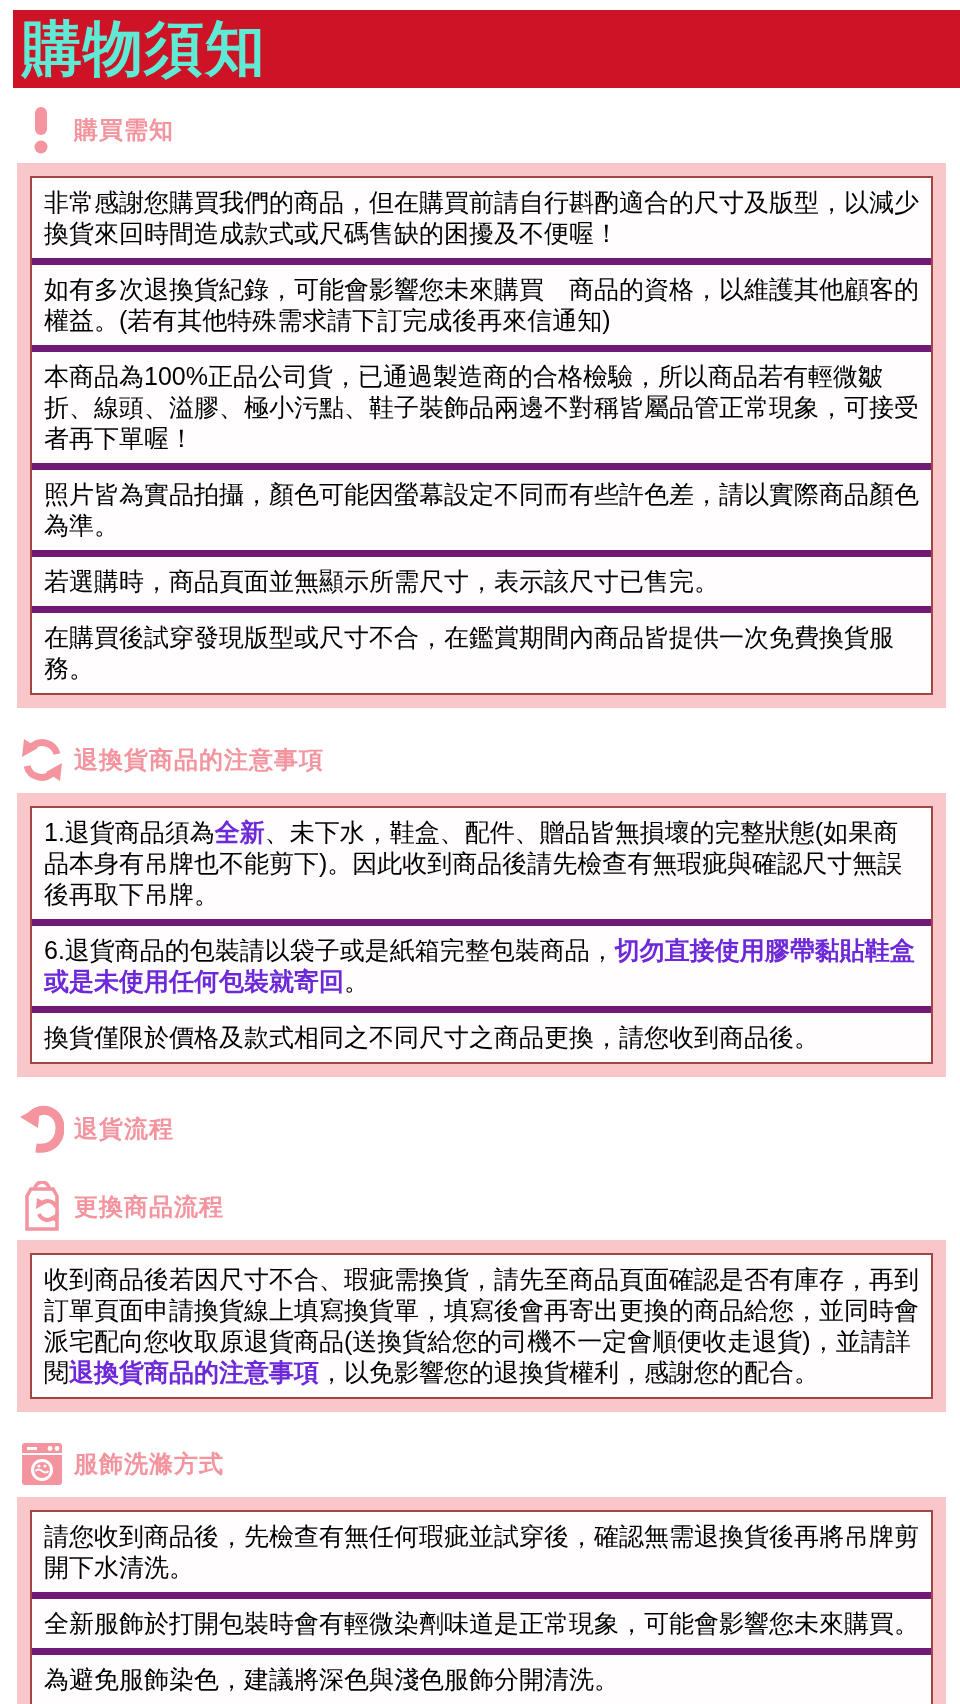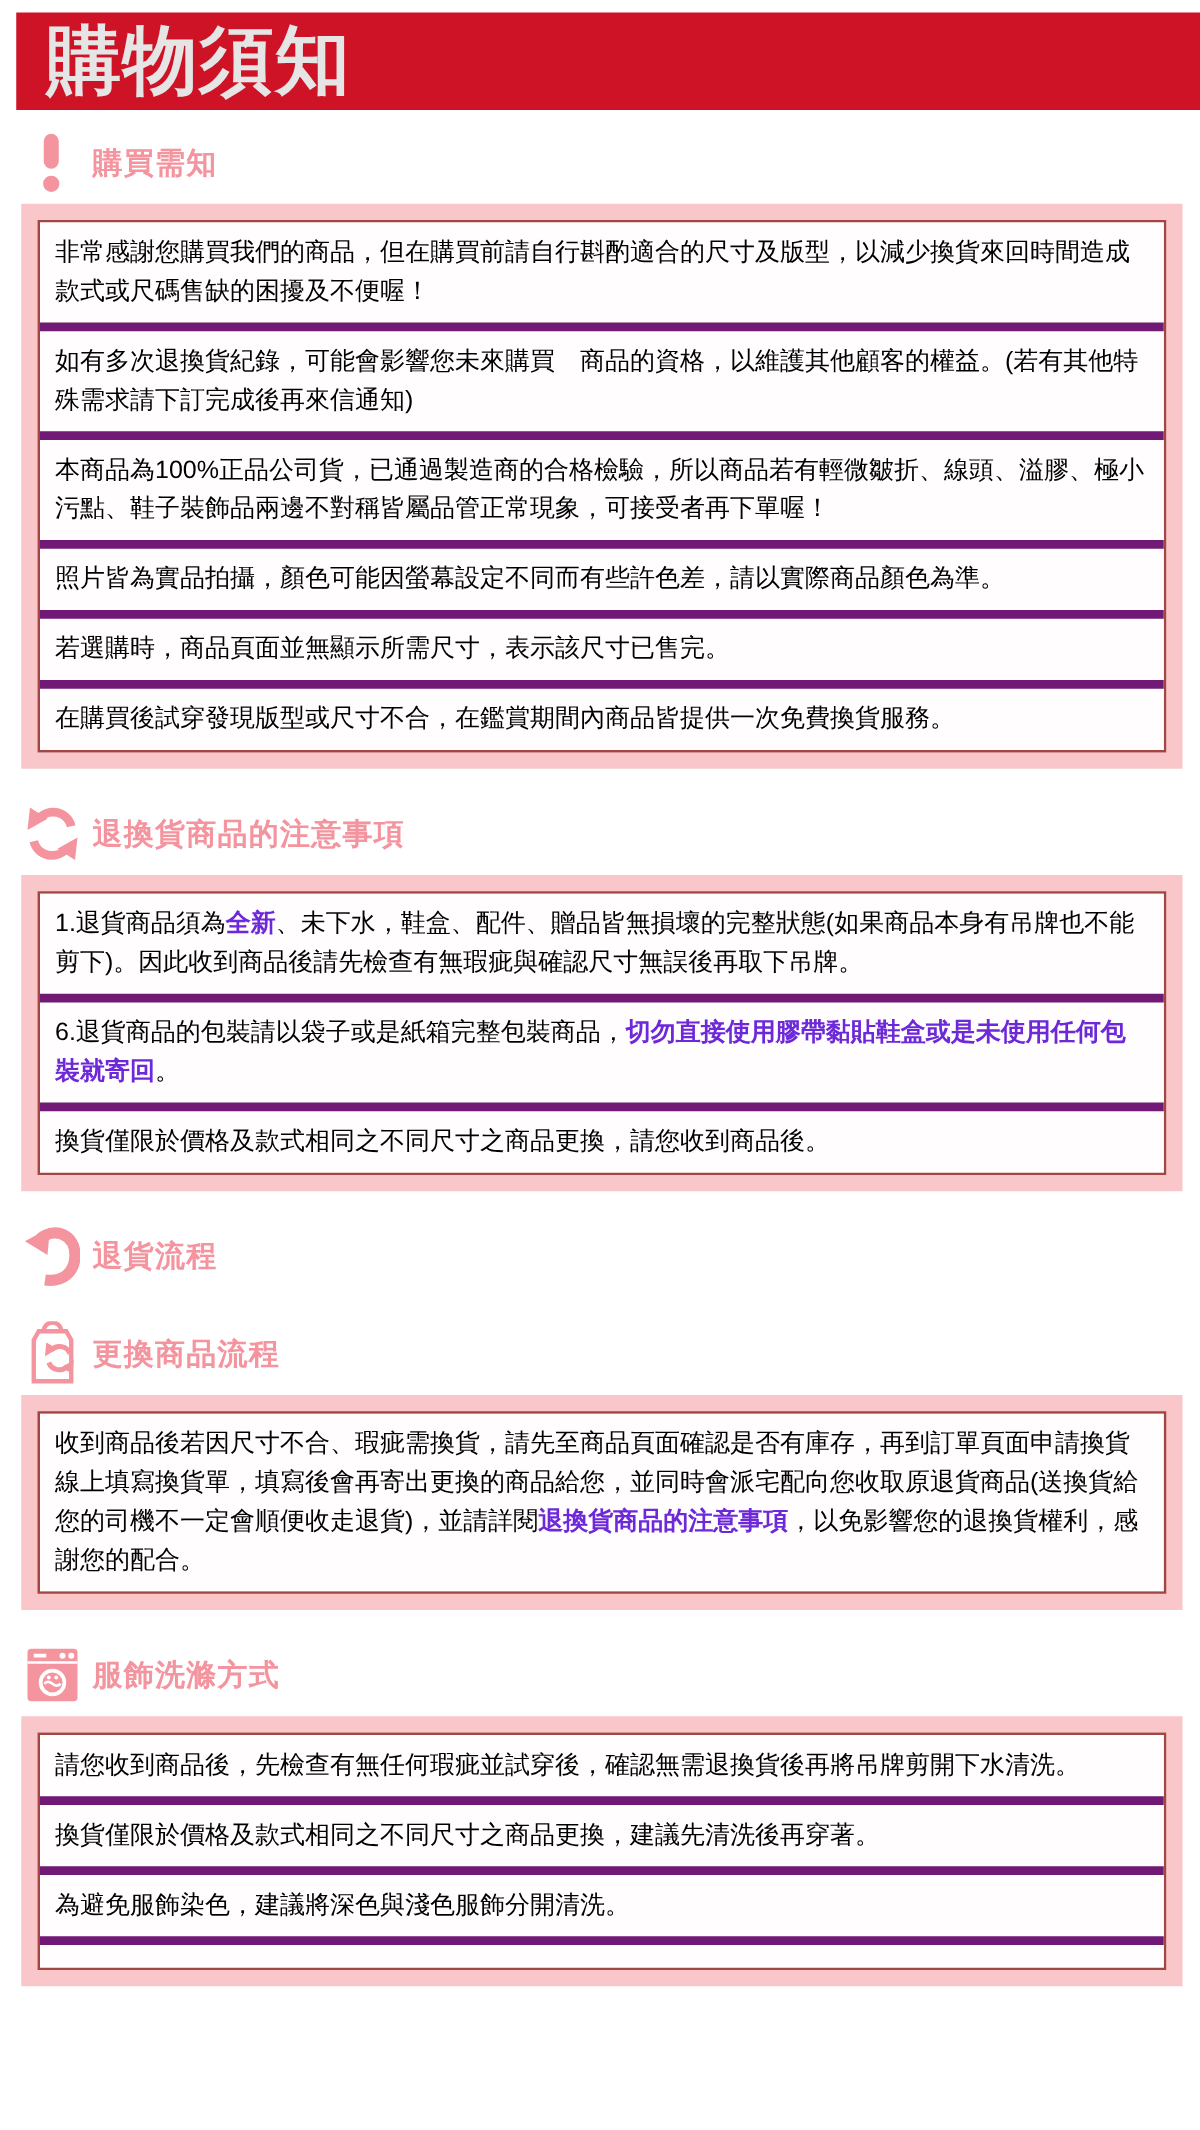--- a/index.html
+++ b/index.html
@@ -12,23 +12,23 @@
   .page{width:960px;min-height:1704px;overflow:hidden;}
 
   
   .banner{
     margin:10px 0 8px 13px;
     height:78px;
     background:#cd1325;
     display:flex;align-items:center;
   }
   .banner h1{
-    margin:0;padding-left:24px;
+    margin:0;padding-left:9px;
     font-size:60px;line-height:1;
-    font-weight:900;color:#e5e5e5;letter-spacing:1px;
+    font-weight:900;color:#5eead4;letter-spacing:1px;
   }
 
   
   .notice-section{margin-bottom:26px;}
   .section-head{
     display:flex;align-items:center;gap:8px;
     margin:16px 0 7px 18px;height:52px;
   }
   .icon{
     width:48px;height:52px;flex:0 0 48px;
@@ -44,21 +44,21 @@
     margin:0 14px 0 17px;
     background:#f9c6ca;
     padding:13px;
   }
   .panel-inner{
     border:2px solid #a24643;
     background:#fffdfd;
   }
   .para{
     margin:0;padding:9px 12px;
-    font-size:20px;line-height:31px;font-weight:500;
+    font-size:25px;line-height:31px;font-weight:500;
     background:#fffdfd;color:#000;
   }
   .para:not(:first-child){border-top:7px solid #701a75;}
   .em{color:#6d28d9;font-weight:700;}
 </style>
 </head>
 <body>
 
 <div class="page">
   <header class="banner">
@@ -161,21 +161,21 @@
               <path d="M16.5 31 q3 -3 6.5 0 q3.5 3 6.5 0" stroke="#fff" stroke-width="2" fill="none"></path>
               <circle cx="20" cy="26" r="1.6" fill="#fff"></circle>
               <circle cx="26" cy="26" r="1.6" fill="#fff"></circle>
             </svg>
           </span>
       <h2 class="section-title">服飾洗滌方式</h2>
     </div>
     <div class="panel">
       <div class="panel-inner">
             <p class="para"><span>請您收到商品後，先檢查有無任何瑕疵並試穿後，確認無需退換貨後再將吊牌剪開下水清洗。</span></p>
-            <p class="para"><span>換貨僅限於價格及款式相同之不同尺寸之商品更換，建議先清洗後再穿著。</span></p>
+            <p class="para"><span>全新服飾於打開包裝時會有輕微染劑味道是正常現象，可能會影響您未來購買。</span></p>
             <p class="para"><span>為避免服飾染色，建議將深色與淺色服飾分開清洗。</span></p>
             <p class="para"></p>
           </div>
     </div>
   </section>
 
 </main>
 </div>
 
 </body></html>

